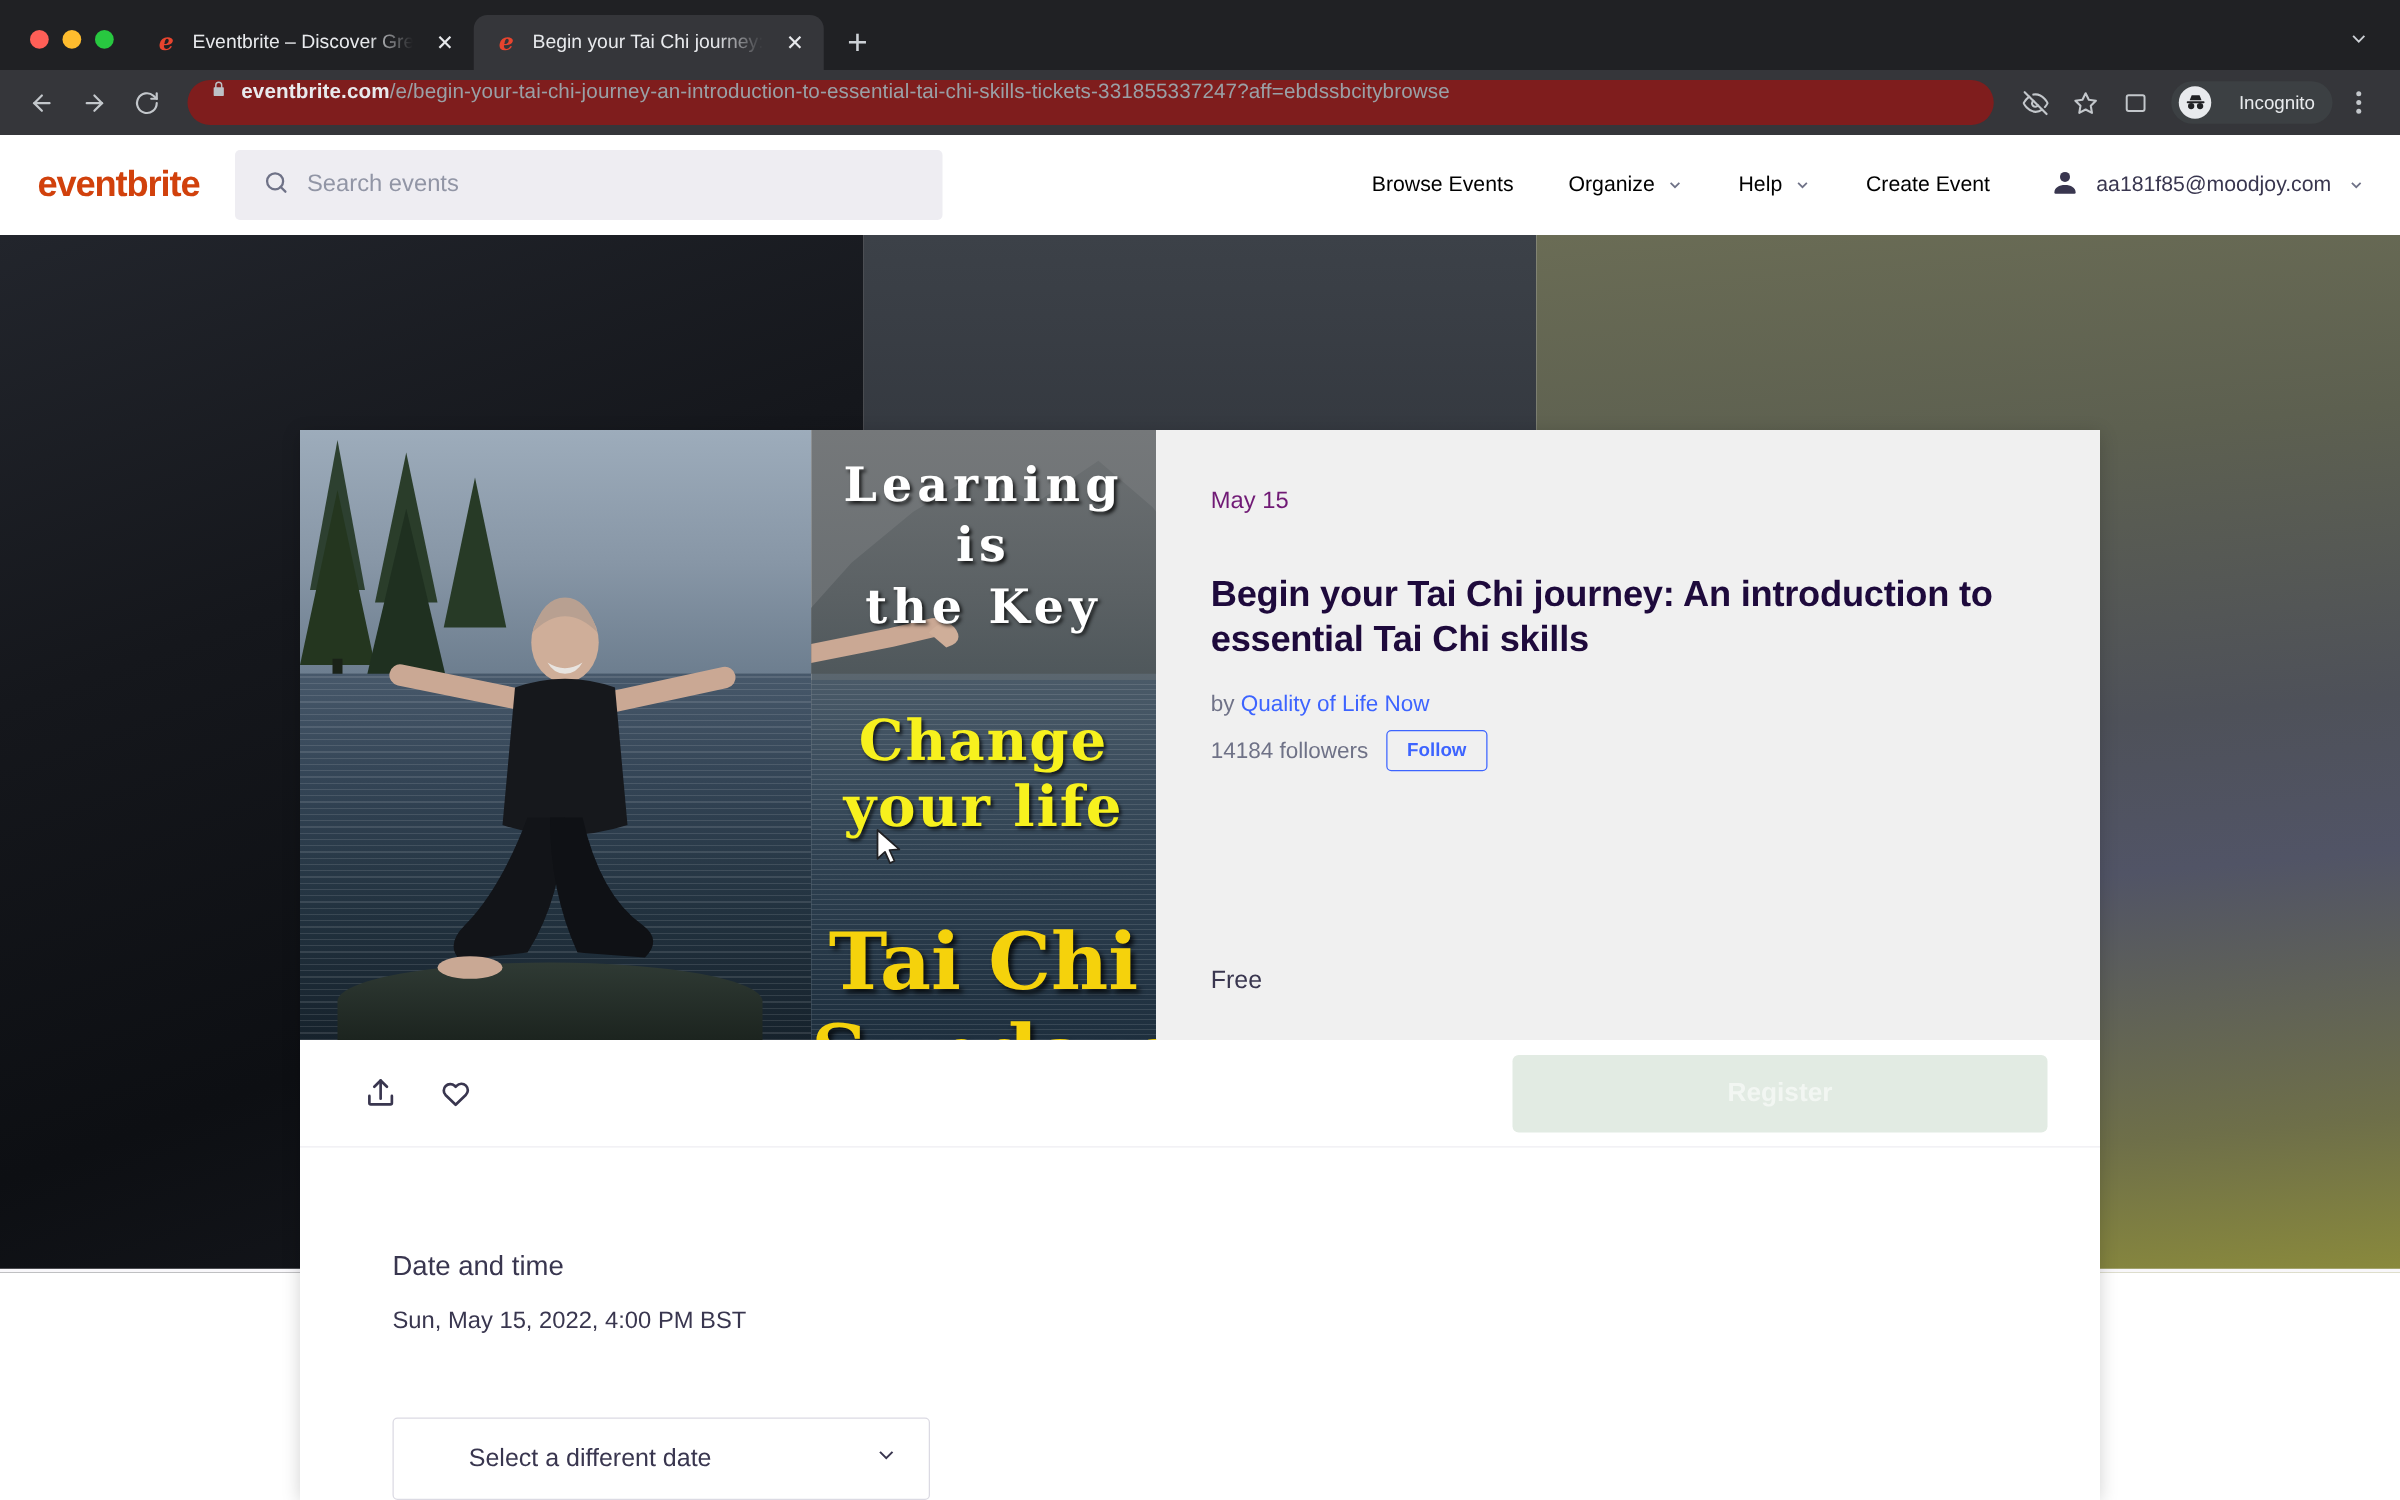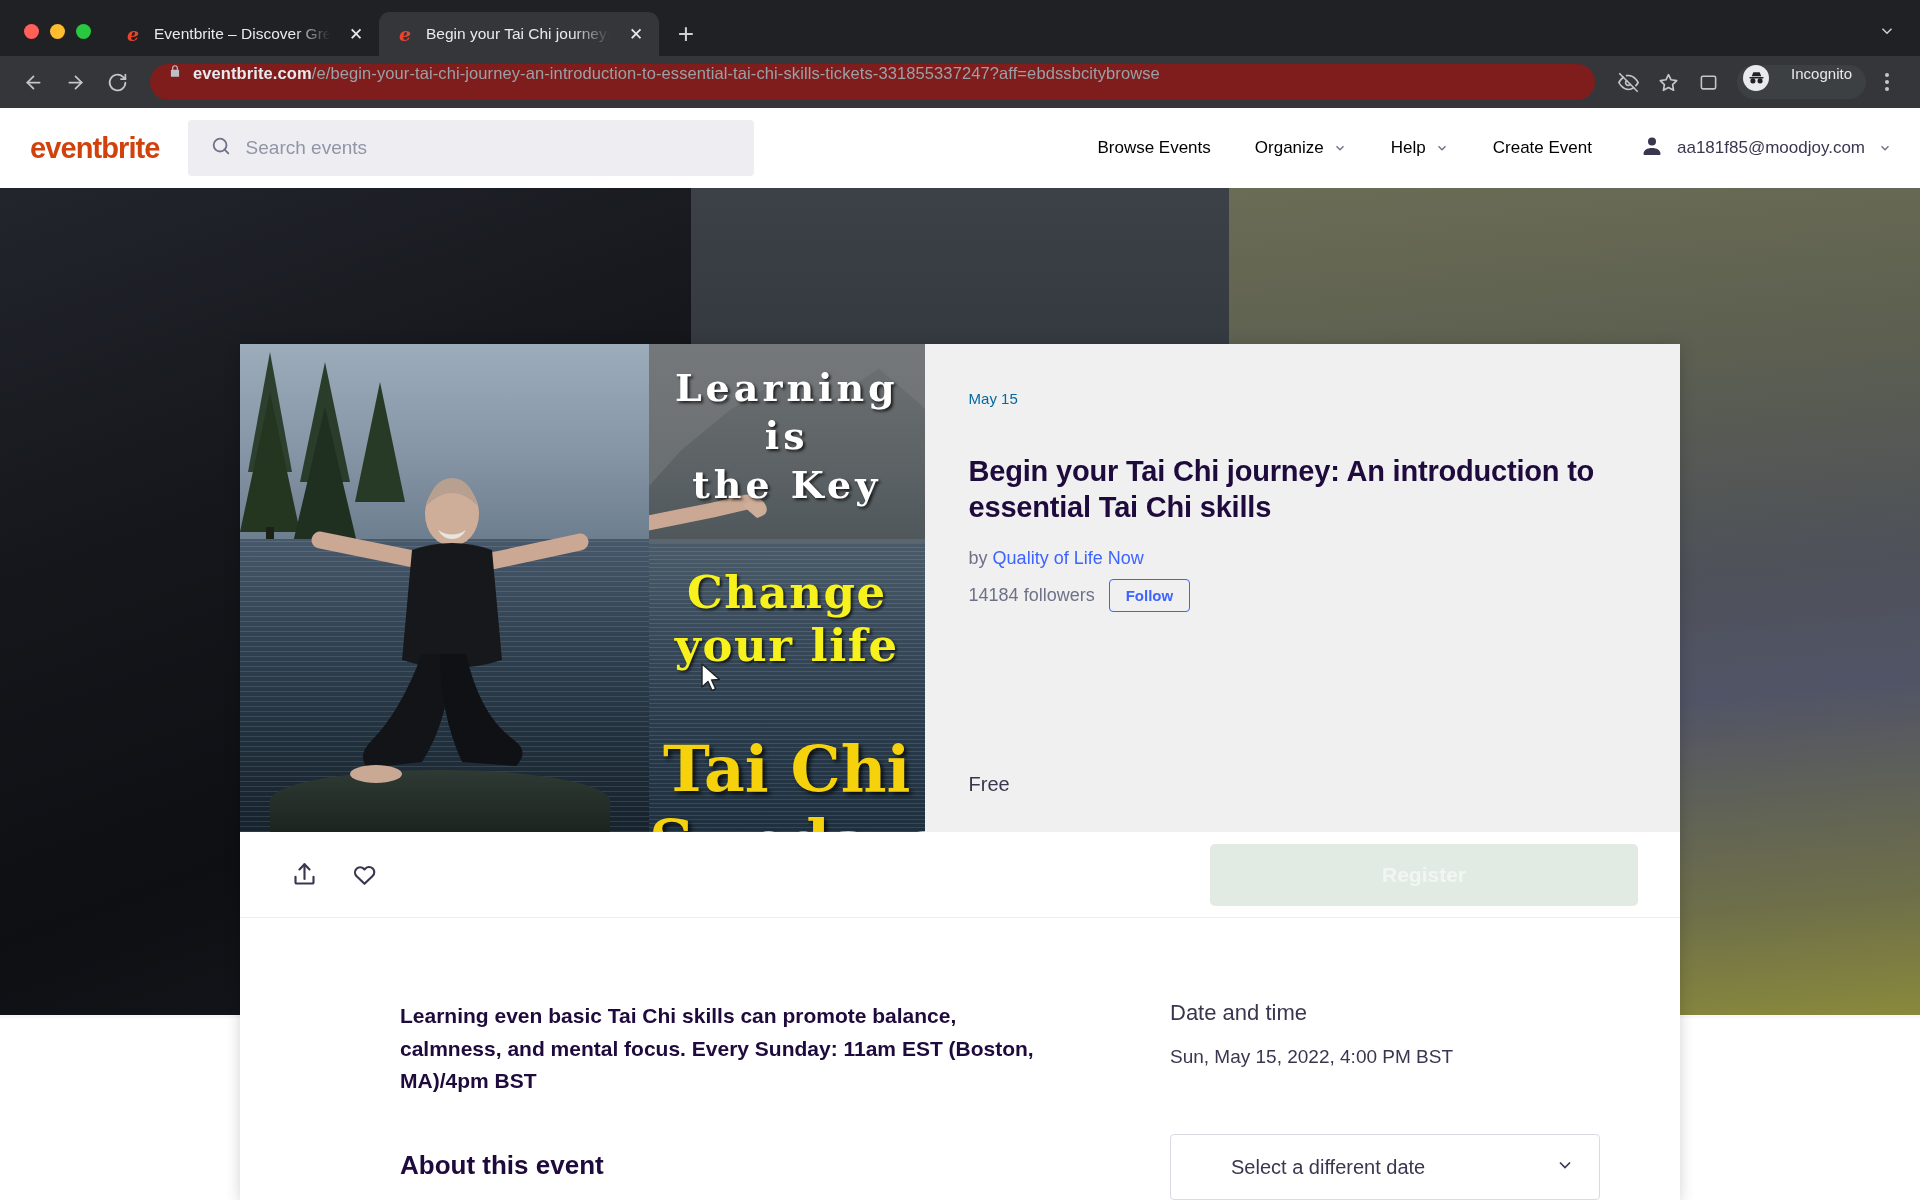--- a/index.html
+++ b/index.html
@@ -66,21 +66,21 @@
     flex: 1 1 auto; height: 36px; background: #7f1d1d; border-radius: 18px;
     display: flex; align-items: flex-start; padding: 0 14px 0 18px; margin: 0 10px;
     gap: 10px; min-width: 0;
   }
   .omnibox .lock { width: 15px; height: 15px; color: #bdc1c6; flex: 0 0 auto; }
   .url { font-size: 16.5px; color: #9aa0a6; white-space: nowrap; overflow: hidden; letter-spacing: .1px; }
   .url b { color: #e8eaed; font-weight: 700; }
   .tbar-right { display: flex; align-items: center; gap: 2px; }
   .incog-pill {
     height: 34px; background: #3c4043; border-radius: 17px; display: flex;
-    align-items: flex-start; gap: 22px; padding: 0 14px 0 6px; margin-left: 8px;
+    align-items: center; gap: 22px; padding: 0 14px 0 6px; margin-left: 8px;
   }
   .incog-circle {
     width: 26px; height: 26px; border-radius: 50%; background: #e8eaed;
     display: flex; align-items: center; justify-content: center;
   }
   .incog-label { font-size: 15px; color: #e8eaed; }
   .kebab { display:flex; flex-direction:column; gap:3px; align-items:center; }
   .kebab i { width:4px; height:4px; border-radius:50%; background:#c3c7cb; display:block; }
 
   
@@ -168,21 +168,21 @@
     font-family: "DejaVu Serif", serif; font-weight: 700; color: #f5d20c;
     font-size: 63px; letter-spacing: 0px;
     text-shadow: 3px 3px 4px rgba(0,0,0,.75);
   }
   .cursor { position:absolute; left:700px; top:555px; z-index: 20; }
 
   .summary {
     flex: 1 1 auto; background: #f0f0f0; padding: 46px 44px 0 44px;
     display: flex; flex-direction: column; position: relative;
   }
-  .sum-date { font-size: 15px; color: #0369a1; font-weight: 400; }
+  .sum-date { font-size: 19px; color: #701a75; font-weight: 400; }
   .sum-title {
     margin-top: 46px; font-size: 29px; line-height: 1.25; font-weight: 700;
     color: #1e0a3c; letter-spacing: -.2px;
   }
   .sum-by { margin-top: 22px; font-size: 18px; color: #6f7287; }
   .sum-by a { color: #3d64ff; text-decoration: none; }
   .sum-follow-row { margin-top: 10px; display: flex; align-items: center; gap: 14px; }
   .sum-followers { font-size: 18px; color: #6f7287; }
   .follow-btn {
     border: 1.5px solid #3d64ff; color: #3d64ff; background: transparent;
@@ -467,25 +467,20 @@
         </div>
         <div class="act-ico">
           <svg width="27" height="27" viewBox="0 0 24 24" fill="none" stroke="currentColor" stroke-width="1.9" stroke-linejoin="round">
               <path d="M12 20.3l-7.2-7a4.6 4.6 0 0 1 6.5-6.5l.7.7.7-.7a4.6 4.6 0 1 1 6.5 6.5z"></path>
             </svg>
         </div>
         <button class="register-btn">Register</button>
       </div>
 
       <div class="card-body">
-        <div class="body-left">
-          <p class="lead">Learning even basic Tai Chi skills can promote balance, calmness, and mental focus. Every Sunday: 11am EST (Boston, MA)/4pm BST</p>
-          <h2 class="h2-about">About this event</h2>
-
-        </div>
 
         <div class="body-right">
           <div class="side-h">Date and time</div>
           <div class="side-val">Sun, May 15, 2022, 4:00 PM BST</div>
           <div class="date-select">
             <span>Select a different date</span>
             <span class="chev">
               <svg width="20" height="20" viewBox="0 0 24 24" fill="none" stroke="currentColor" stroke-width="2">
                   <path d="M6 9l6 6 6-6"></path>
                 </svg>

